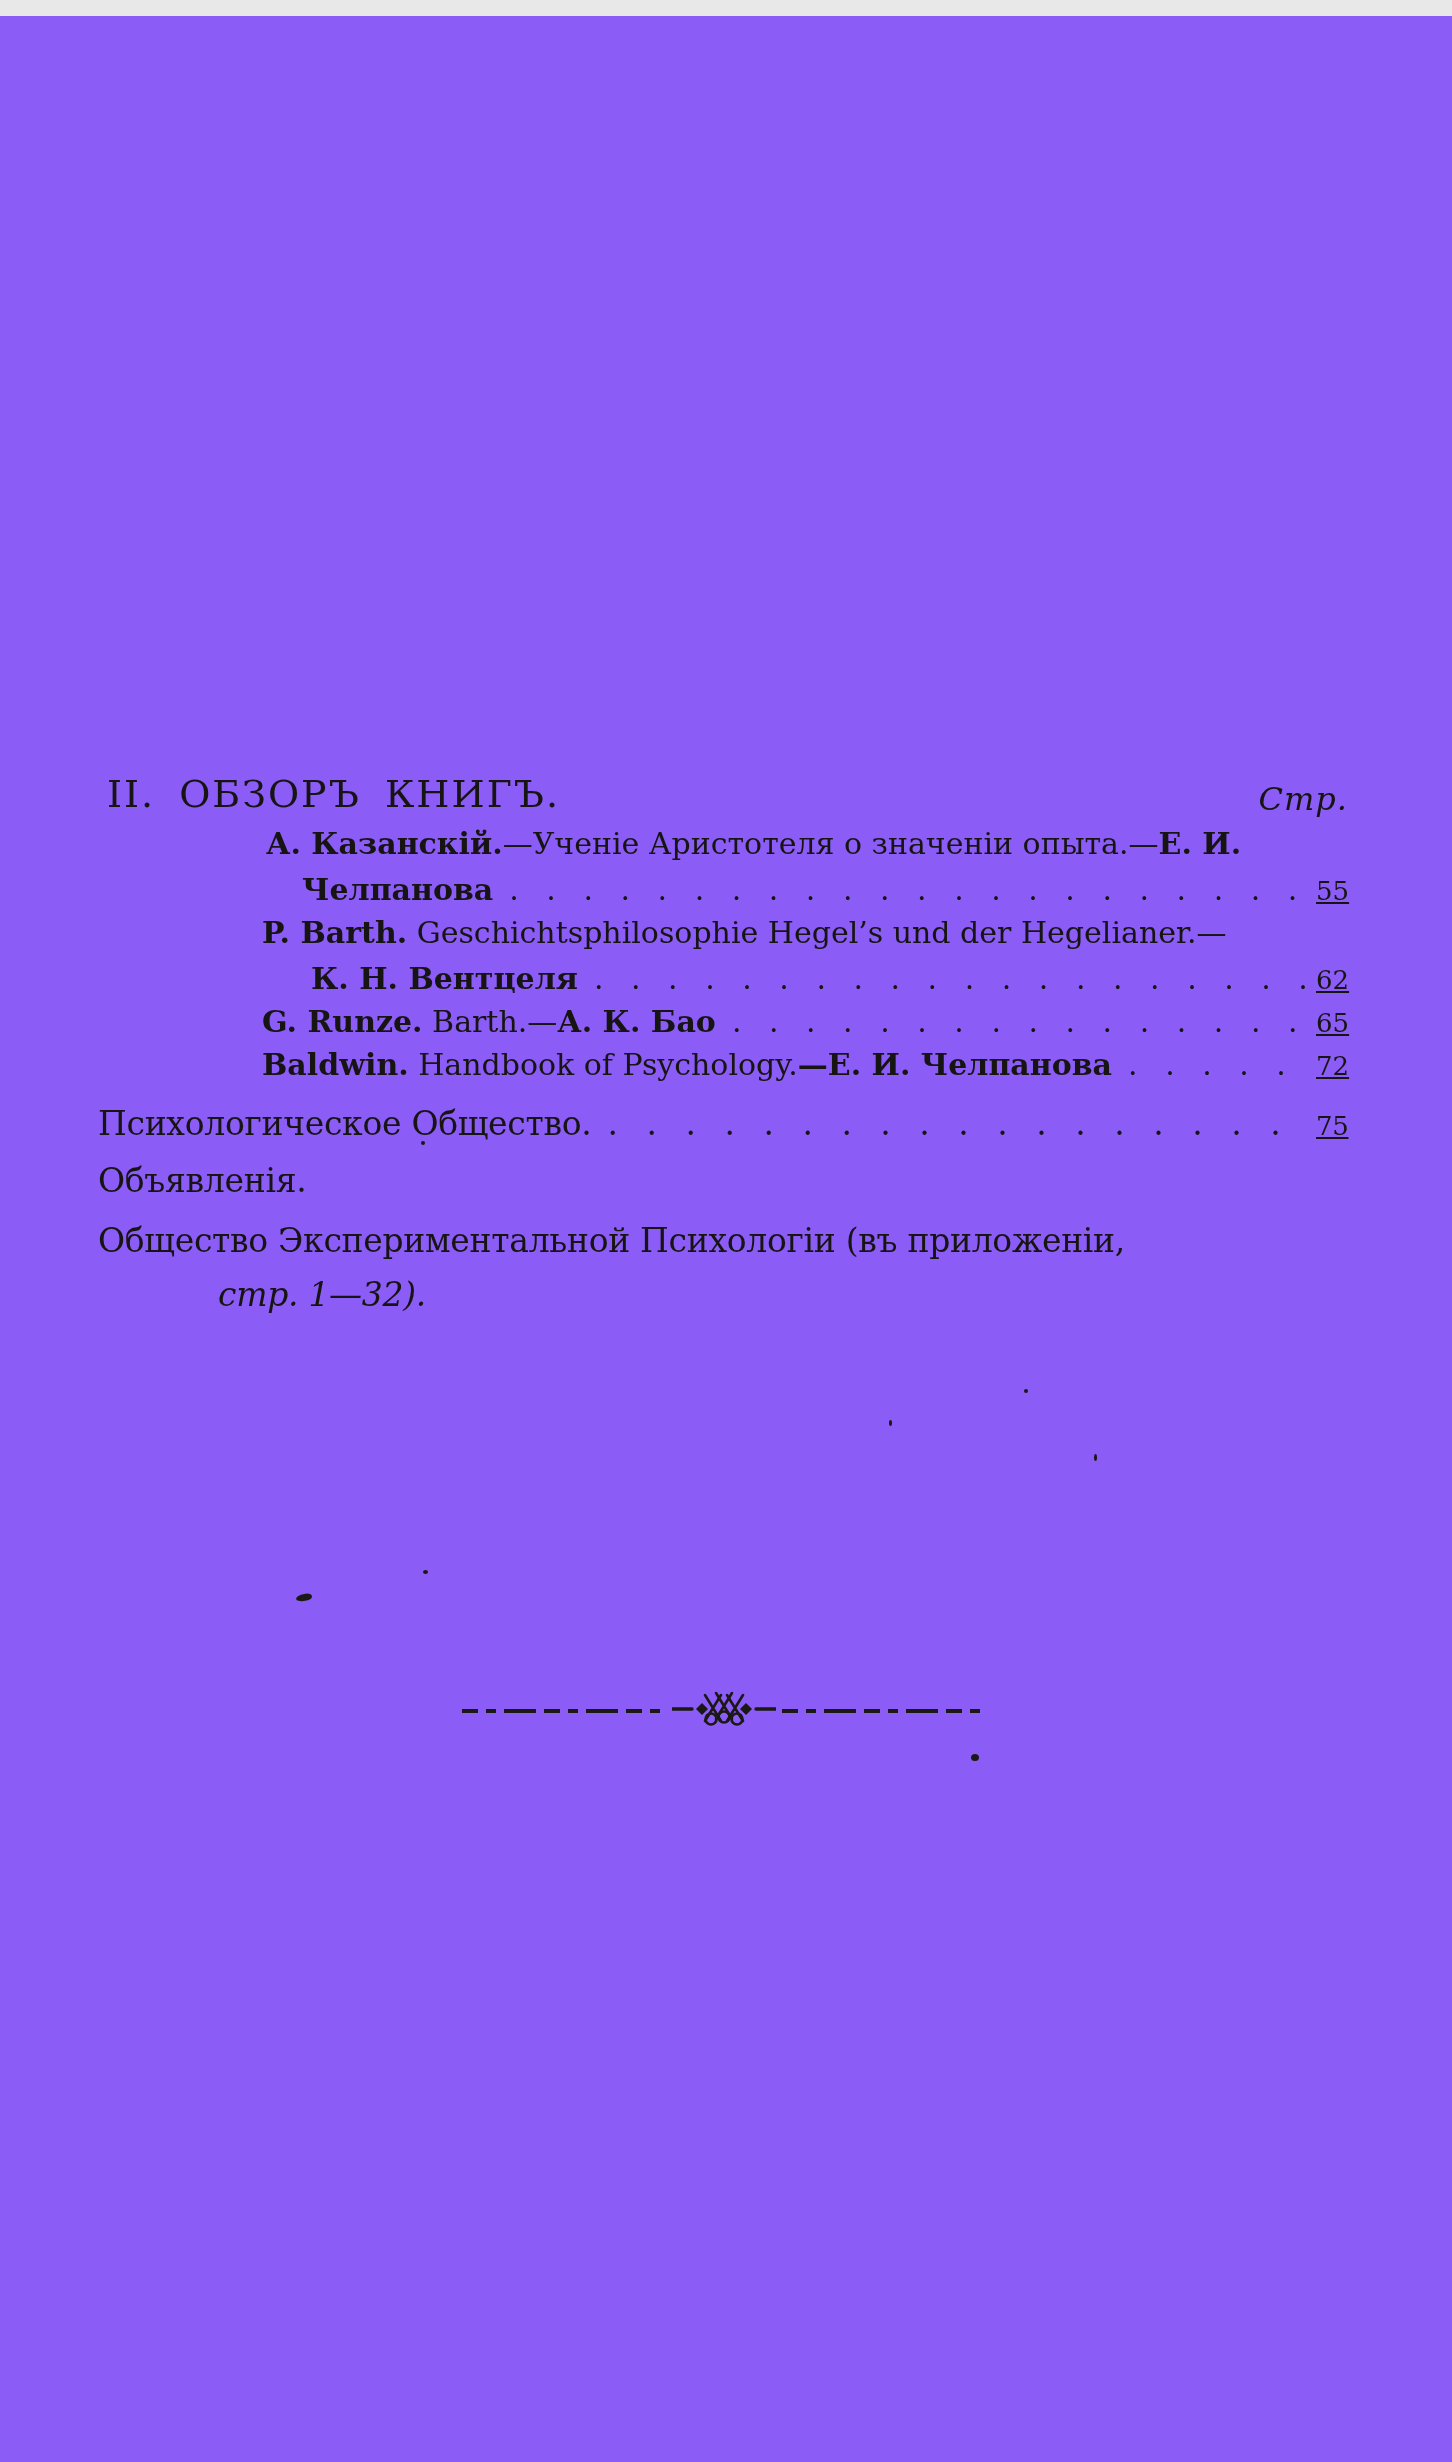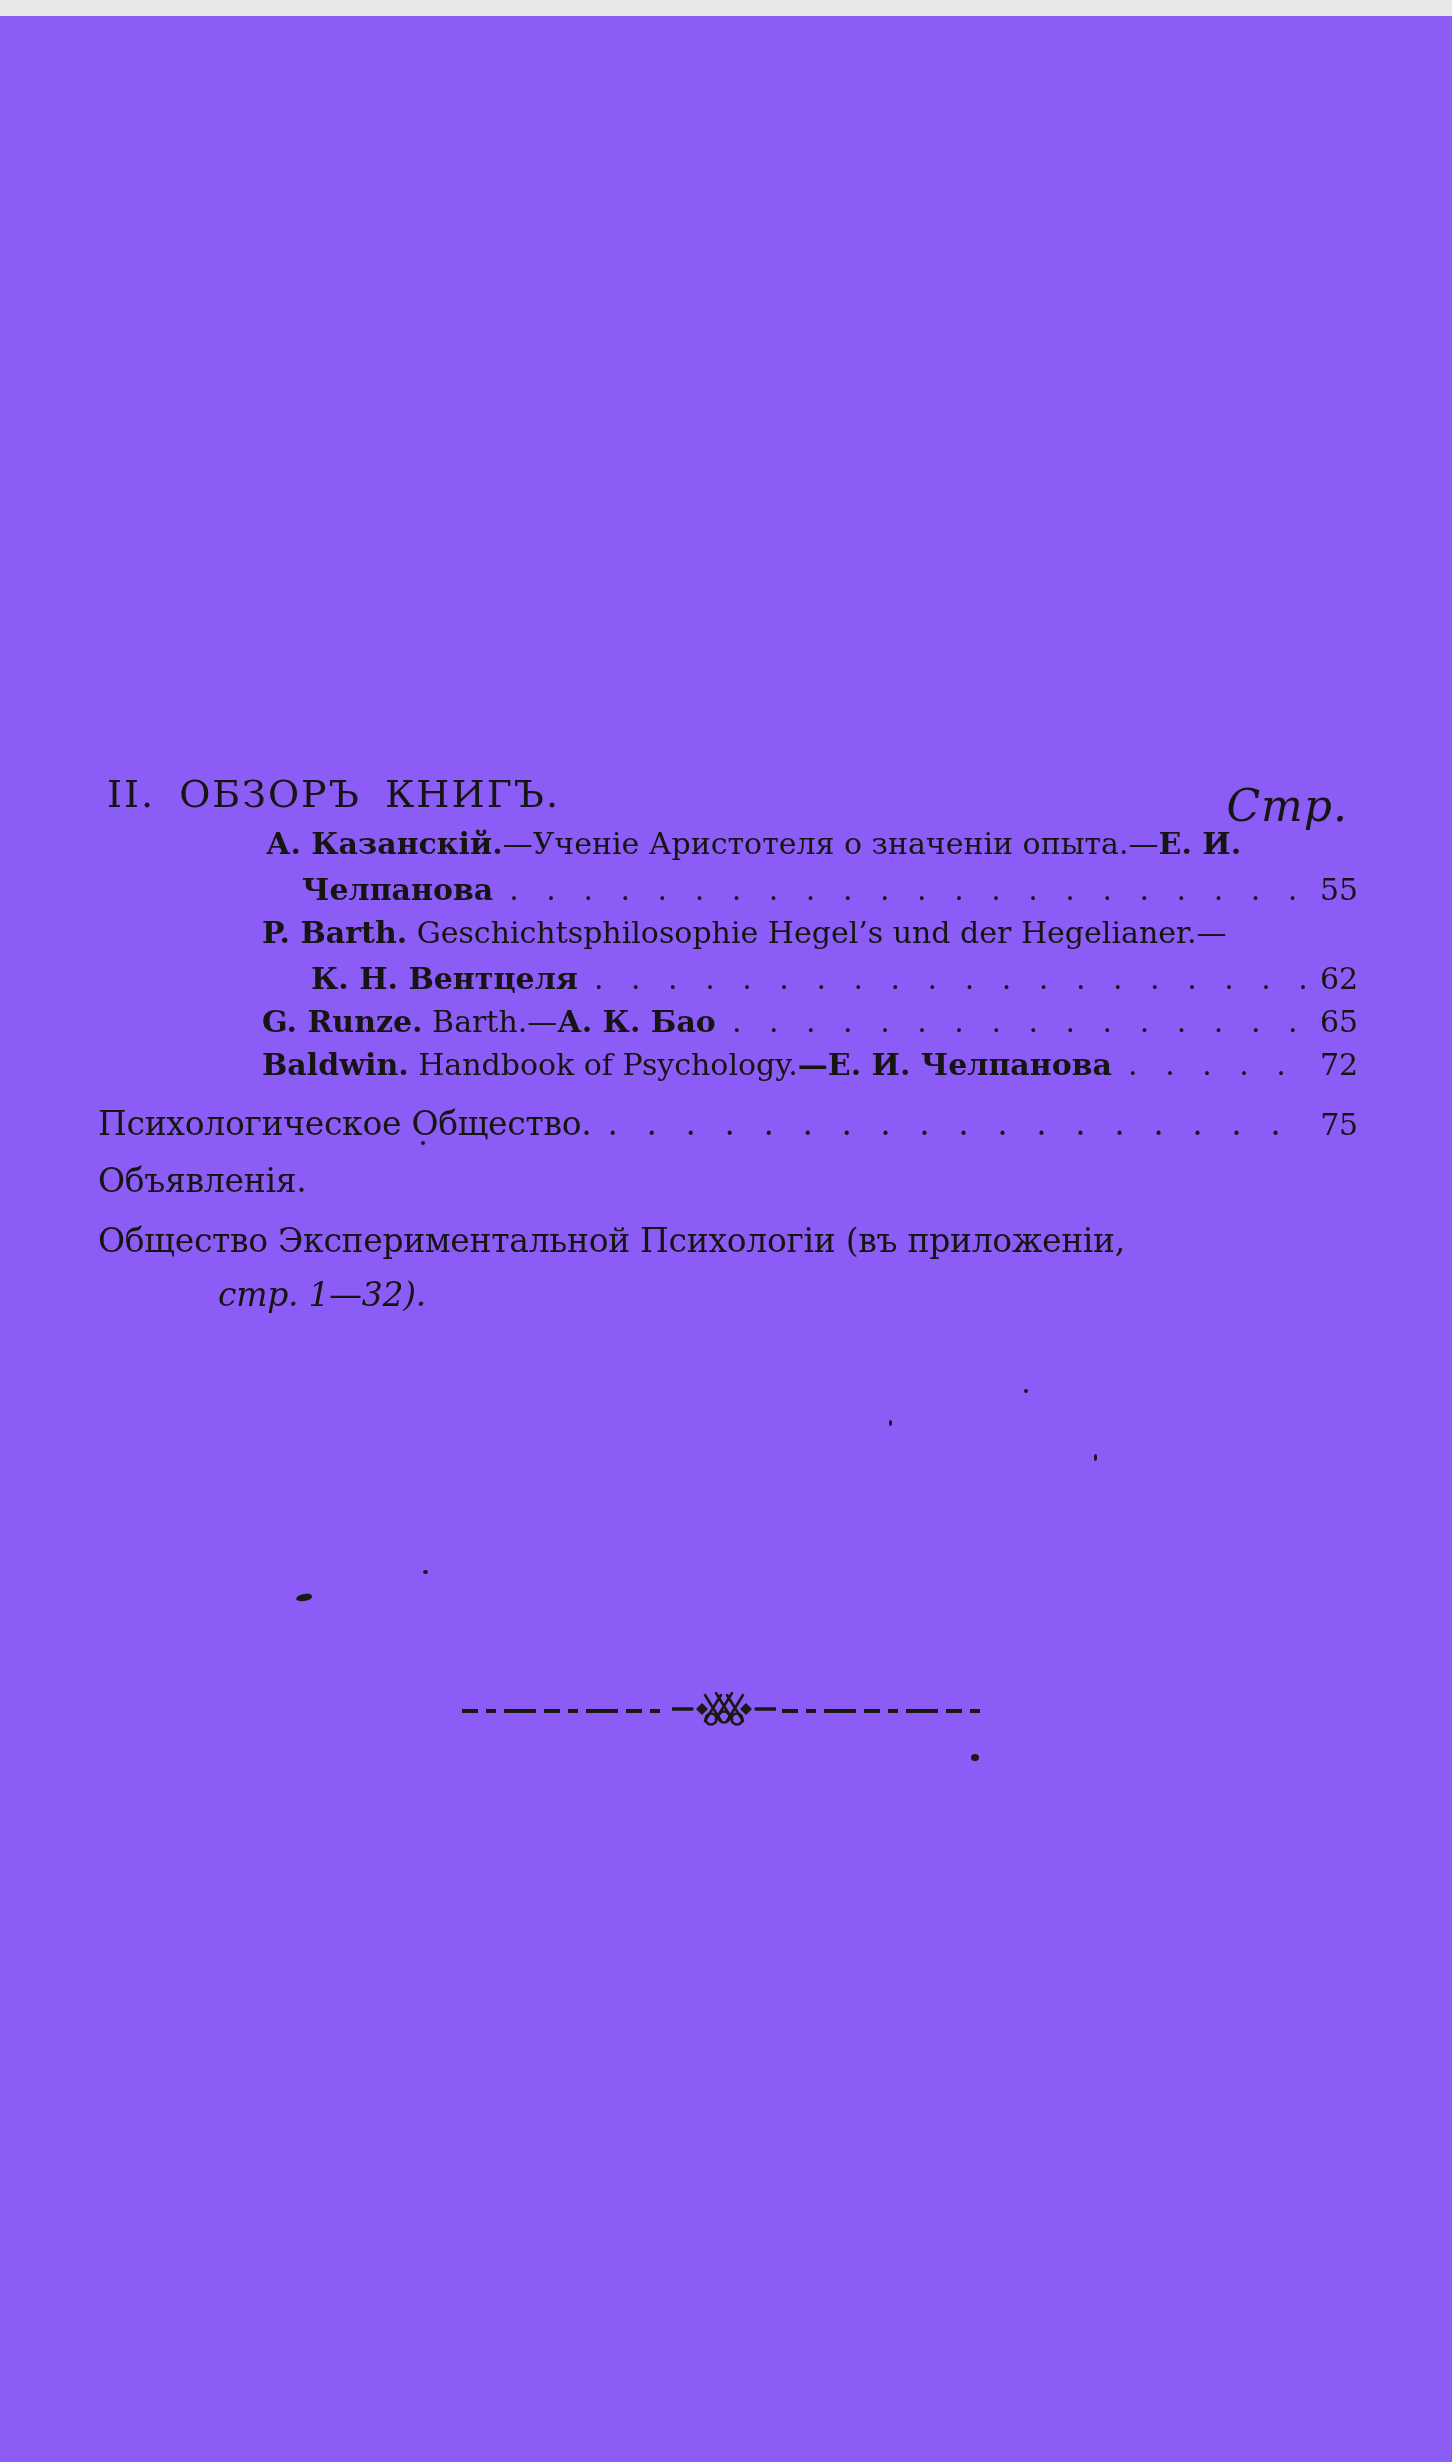--- a/index.html
+++ b/index.html
@@ -20,21 +20,21 @@
     font-size: 38px;
     letter-spacing: 2px;
     word-spacing: 10px;
     white-space: pre;
   }
   .page-col-label {
     position: absolute;
     top: 764px;
     right: 104px;
     font-style: italic;
-    font-size: 44px;
+    font-size: 32px;
     letter-spacing: 1px;
   }
   .row {
     position: absolute;
     display: flex;
     align-items: baseline;
     white-space: pre;
     line-height: 1.05;
   }
   .entry { font-size: 30px; }
@@ -45,23 +45,24 @@
     min-width: 0;
     overflow: hidden;
     white-space: nowrap;
     letter-spacing: 9px;
     padding-left: 16px;
     font-weight: 400;
   }
   .page-num {
     margin-left: 8px;
     min-width: 46px;
-    text-align: center;
-    font-size: 30px;
+    text-align: left;
+    font-size: 26px;
     flex: 0 0 auto;
+    text-decoration: underline;
   }
   .divider {
     position: absolute;
     top: 1674px;
     left: 462px;
     width: 524px;
     height: 42px;
     display: flex;
     align-items: center;
   }

